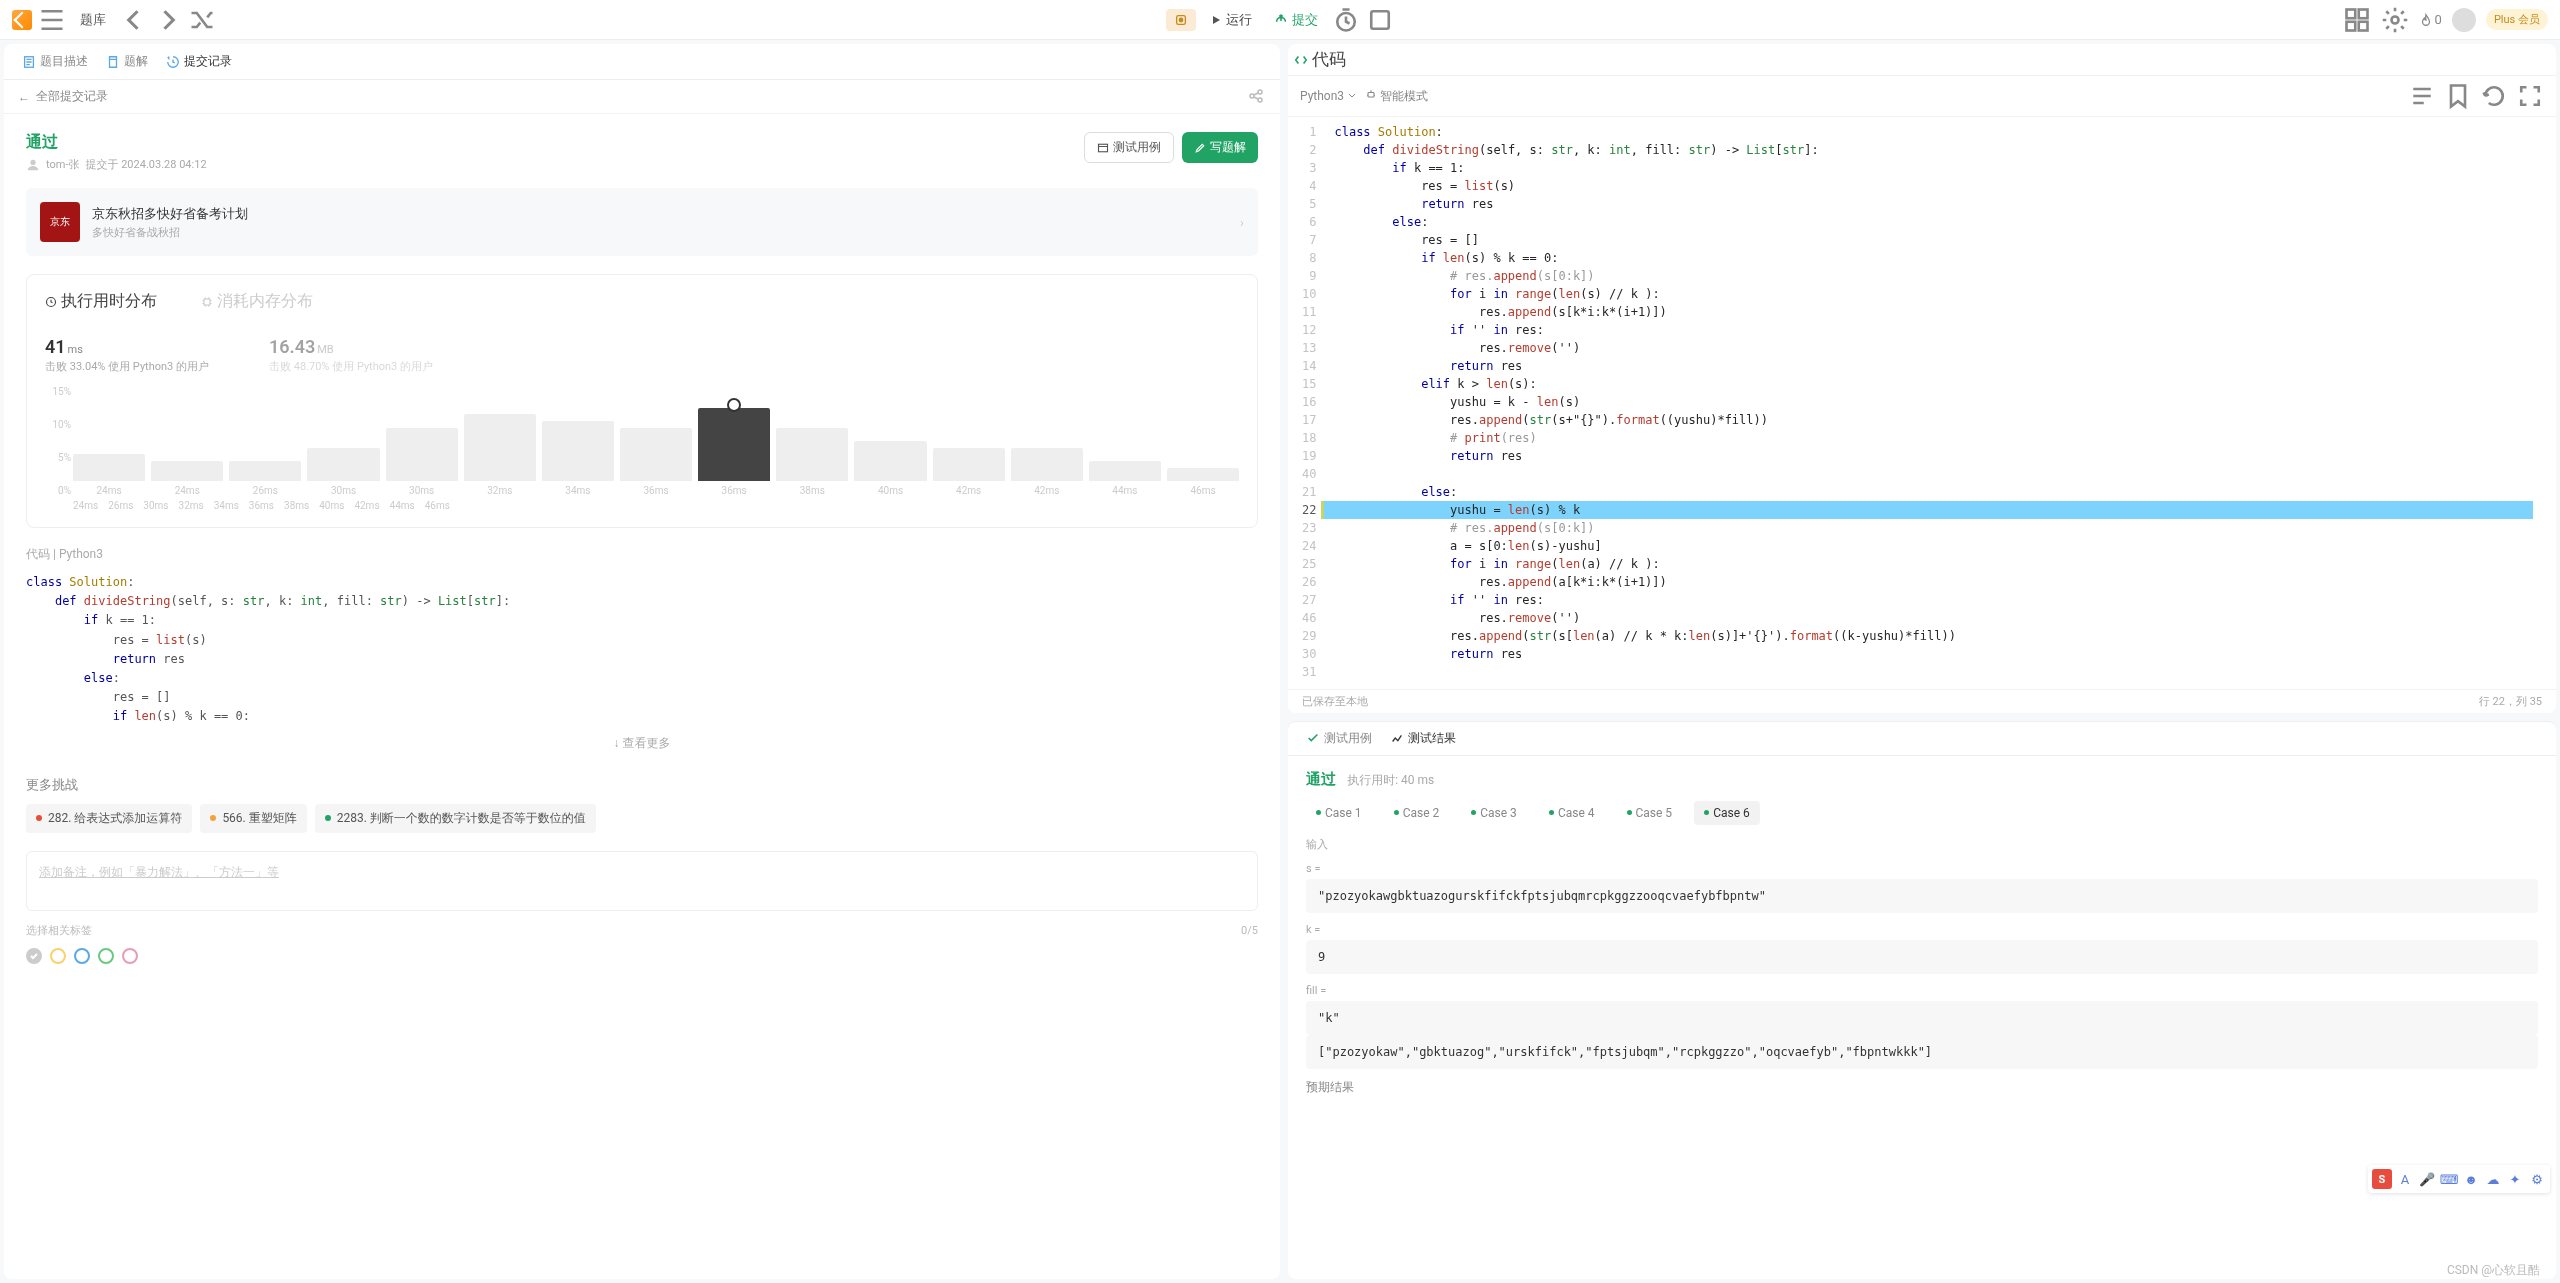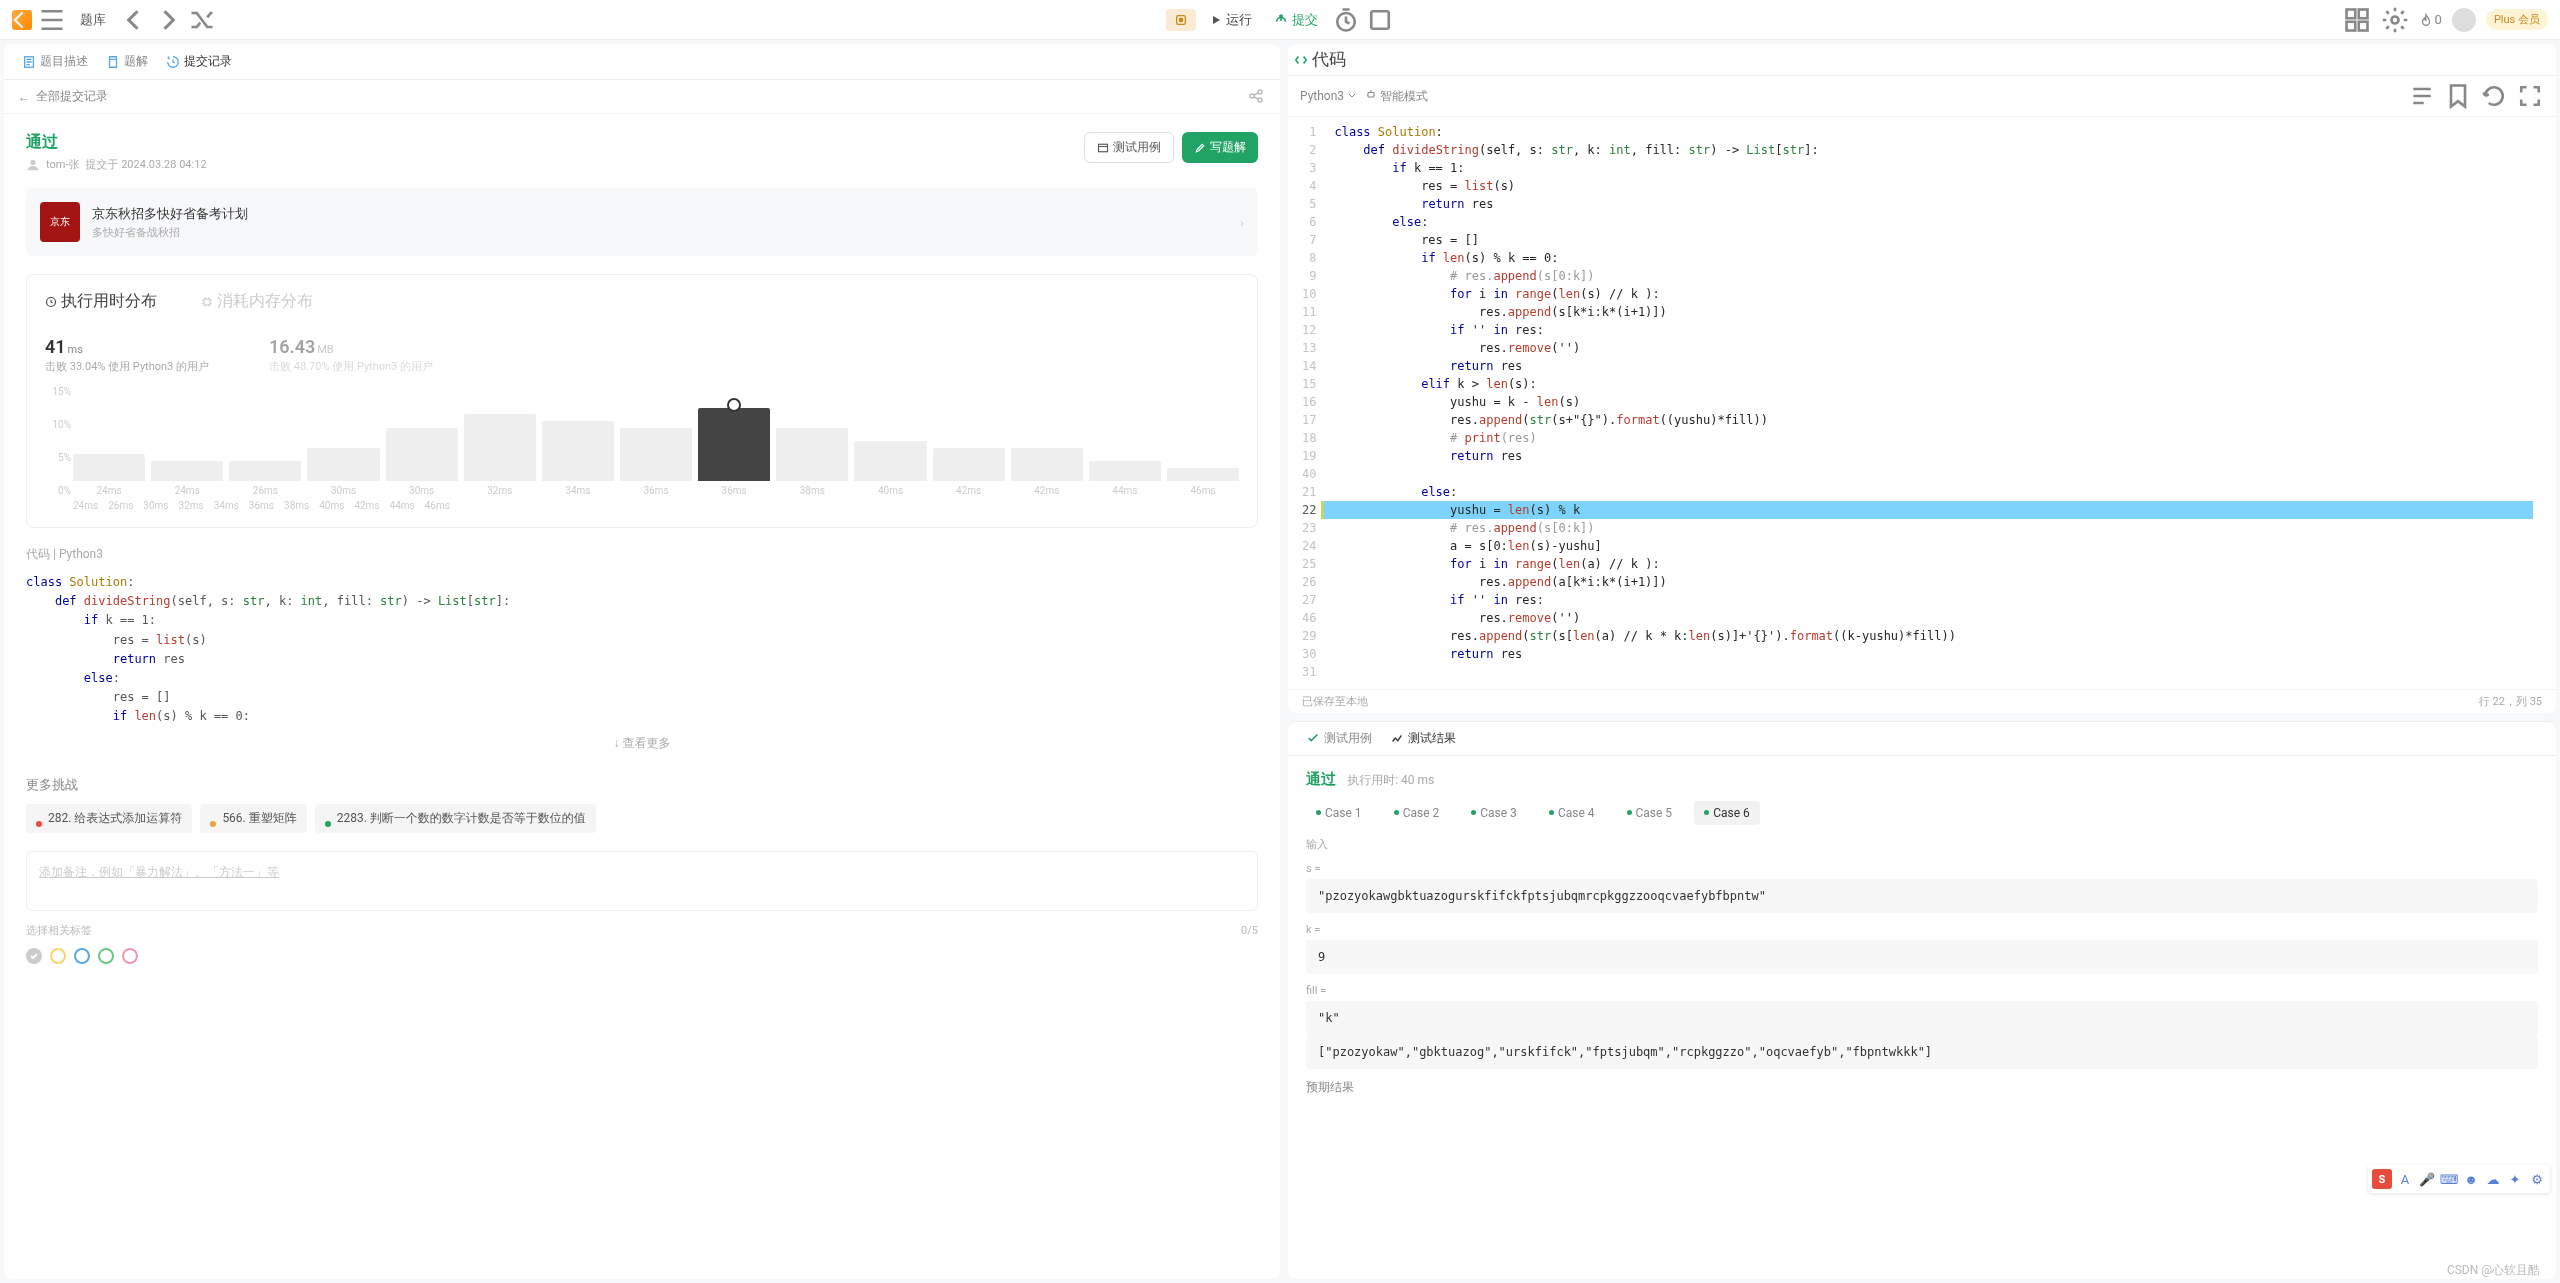--- a/index.html
+++ b/index.html
@@ -55,21 +55,21 @@
 .bar.highlight::after { content:""; position:absolute; top:-10px; left:50%; transform:translateX(-50%); width:10px; height:10px; border:2px solid #333; border-radius:50%; background:#fff; }
 .x-label { font-size: 10px; color: #ccc; }
 .legend-row { display: flex; gap: 10px; margin-top: 4px; flex-wrap: wrap; }
 .legend-item { font-size: 10px; color: #ccc; }
 .code-sec-header { font-size: 12px; color: #aaa; margin-bottom: 10px; }
 .code-block { background: #fff; font-family: Menlo, Consolas, monospace; font-size: 12px; line-height: 1.6; white-space: pre; color: #555; overflow-x: auto; }
 .kw { color: #0000a3; } .cls { color: #a67c00; } .fn { color: #b63c2e; } .ty { color: #2a8240; }
 .expand { text-align: center; font-size: 12px; color: #aaa; padding: 8px; cursor: pointer; }
 .challenges-title { font-size: 13px; color: #888; margin: 16px 0 10px; }
 .chips { display: flex; flex-wrap: wrap; gap: 8px; }
-.chip { display: flex; align-items: flex-end; gap: 6px; background: #f5f5f5; padding: 6px 10px; border-radius: 4px; font-size: 12px; color: #555; cursor: pointer; }
+.chip { display: flex; align-items: center; gap: 6px; background: #f5f5f5; padding: 6px 10px; border-radius: 4px; font-size: 12px; color: #555; cursor: pointer; }
 .dot { width: 6px; height: 6px; border-radius: 50%; }
 .dot.red { background: #e74c3c; } .dot.orange { background: #f1a33c; } .dot.green { background: #22a366; }
 .notes-area { margin-top: 18px; border: 1px solid #eee; border-radius: 6px; padding: 12px; min-height: 60px; color: #ccc; font-size: 12px; text-decoration: underline; }
 .tags-row { display: flex; align-items: center; justify-content: space-between; margin-top: 12px; font-size: 11px; color: #bbb; }
 .colorcircles { display: flex; gap: 8px; margin-top: 10px; }
 .cc { width: 16px; height: 16px; border-radius: 50%; border: 2px solid; }
 .editor-bar { display: flex; align-items: center; padding: 6px 12px; gap: 8px; font-size: 12px; color: #888; border-bottom: 1px solid #f2f2f2; }
 .editor-bar .right { margin-left: auto; display: flex; gap: 8px; }
 .code-editor { flex: 1; display: flex; font-family: Menlo, Consolas, monospace; font-size: 12px; line-height: 1.5; overflow: auto; background: #fff; position: relative; }
 .gutter { color: #c3c3c3; text-align: right; padding: 6px 8px 6px 14px; user-select: none; }

